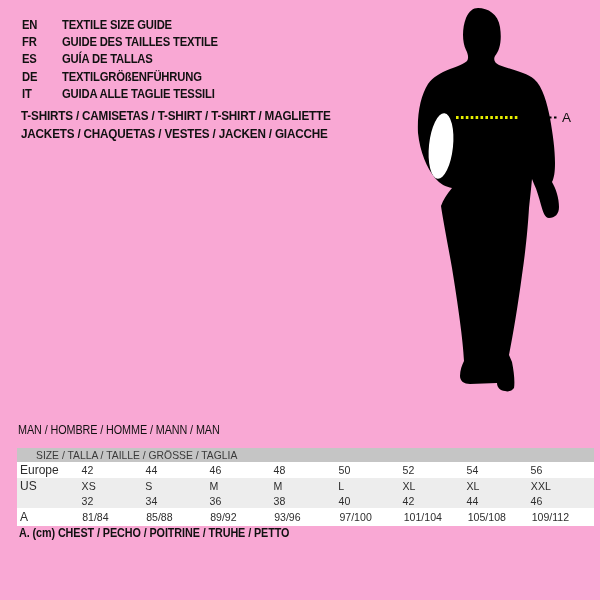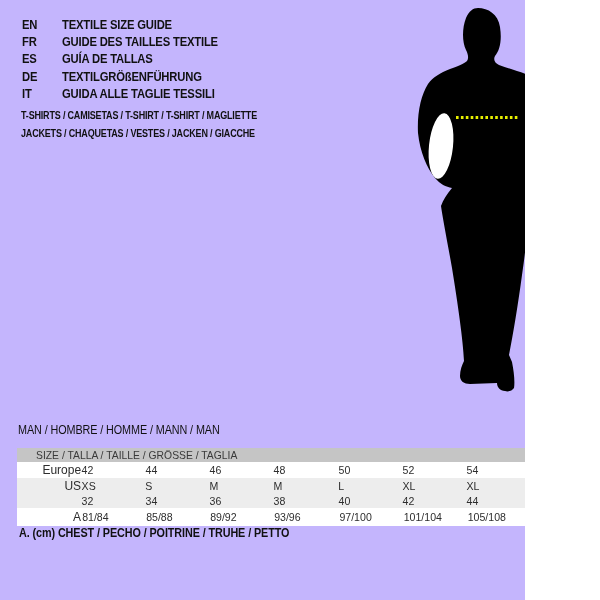--- a/index.html
+++ b/index.html
@@ -1,47 +1,47 @@
 <!DOCTYPE html>
 <html><head>
 <meta charset="utf-8">
 <style>
   html,body{margin:0;padding:0;background:#fff;}
   .stage{
-    position:relative;width:525px;height:600px;background:#c4b5fd;
+    position:relative;width:600px;height:600px;background:#f9a8d4;
     font-family:"Liberation Sans", sans-serif;color:#111;overflow:hidden;
   }
   
   .cnd{display:inline-block;transform:scaleX(0.9);transform-origin:0 50%;white-space:nowrap;}
   .cndc{display:inline-block;transform:scaleX(0.92);transform-origin:50% 50%;white-space:nowrap;}
 
   
   .lang-block{position:absolute;left:22px;top:16px;}
   .lang-row{display:flex;height:17.4px;align-items:center;font-weight:bold;font-size:12.5px;letter-spacing:-0.2px;}
   .lang-row .code{width:40px;flex:0 0 40px;}
   .lang-row .label{white-space:nowrap;}
 
   
   .categories{position:absolute;left:21px;top:107px;}
-  .categories .cat{height:17.4px;display:flex;align-items:center;font-weight:bold;font-size:10px;letter-spacing:-0.2px;}
+  .categories .cat{height:17.4px;display:flex;align-items:center;font-weight:bold;font-size:13px;letter-spacing:-0.2px;}
 
   
   .figure-svg{position:absolute;left:0;top:0;width:600px;height:600px;pointer-events:none;}
 
   
   .man-label{position:absolute;left:18px;top:423px;font-weight:normal;font-size:12px;letter-spacing:-0.1px;}
 
   
   .size-table{
     position:absolute;left:17px;top:448px;width:577px;
     border-collapse:collapse;table-layout:fixed;
     font-size:11.5px;color:#2d2d2d;
   }
   .size-table td{padding:0;text-align:left;vertical-align:middle;}
-  .size-table td.lbl{text-align:right;padding-left:3px;width:70px;font-size:12px;margin-left:36px;}
+  .size-table td.lbl{text-align:left;padding-left:3px;width:70px;font-size:12px;margin-left:36px;}
   .size-table tr.thead td{
     background:#c5c5c5;height:14px;text-align:left;padding-left:19px;
     color:#3a3a3a;font-size:11.5px;
   }
   .size-table tr.r0{height:16px;background:#ffffff;}
   .size-table tr.r1{height:15px;background:#ededed;padding-left:23px;}
   .size-table tr.r2{height:15px;background:#ededed;}
   .size-table tr.r3{height:18px;background:#ffffff;}
 
   

